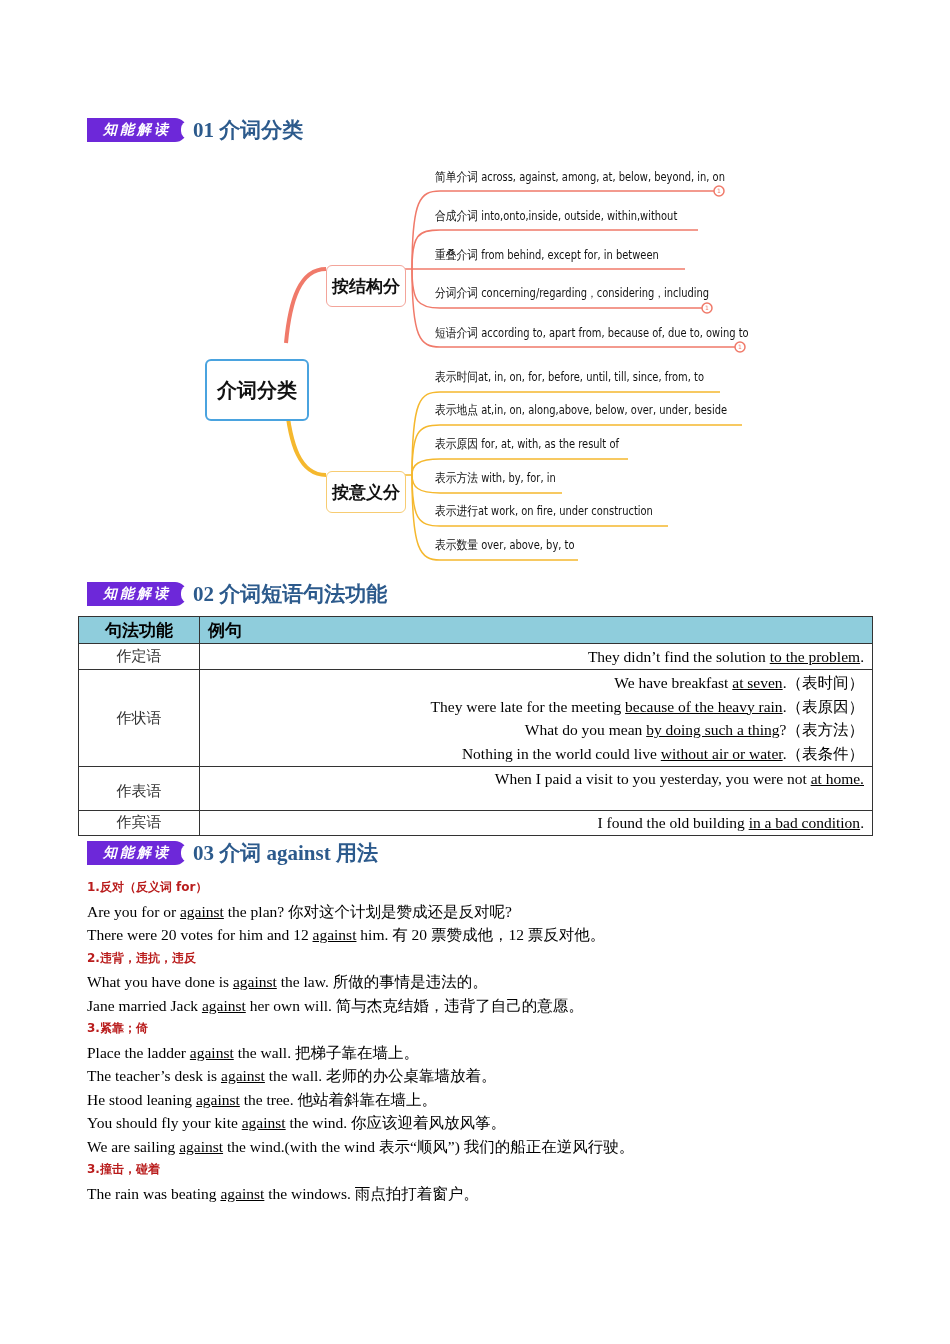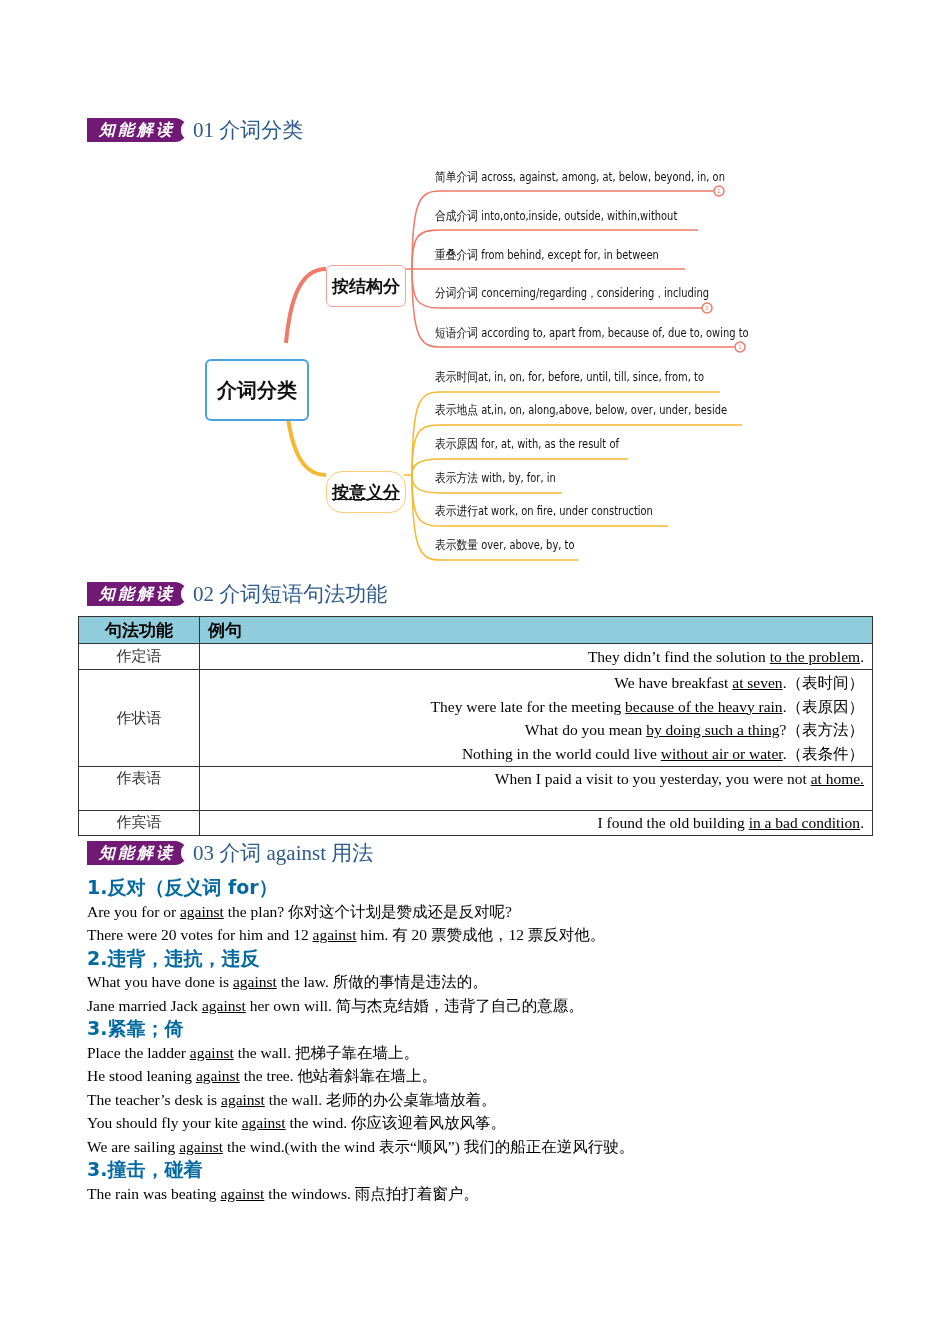--- a/index.html
+++ b/index.html
@@ -1,45 +1,45 @@
 <!DOCTYPE html>
 <html><head>
   <meta charset="utf-8">
   <style>
     html, body { margin:0; padding:0; background:#ffffff; }
     body { width:950px; height:1344px; position:relative; overflow:hidden;
       font-family:"Liberation Serif","DejaVu Serif",serif; color:#000; }
     .sec-head { position:absolute; left:87px; height:26px; display:flex; align-items:center; }
-    .badge { width:100px; height:24px; background:#701a75; color:#fff; display:flex; align-items:center;
-      justify-content:center; font-family:"DejaVu Serif",serif; font-style:italic; font-weight:bold; font-size:16px;
+    .badge { width:100px; height:24px; background:#6d28d9; color:#fff; display:flex; align-items:center;
+      justify-content:center; font-family:"DejaVu Serif",serif; font-style:italic; font-weight:bold; font-size:14px;
       letter-spacing:3px; position:relative; border-radius:0 12px 12px 0; }
     .badge::after { content:""; position:absolute; right:-2px; top:3px; width:8px; height:18px; background:#fff; border-radius:9px 0 0 9px; }
-    .sec-title { margin-left:6px; font-family:"Liberation Serif","DejaVu Serif",serif; font-weight:normal; font-size:21px; color:#2c5a8c; }
+    .sec-title { margin-left:6px; font-family:"Liberation Serif","DejaVu Serif",serif; font-weight:bold; font-size:21px; color:#2c5a8c; }
 
     
     .mm { position:absolute; left:0; top:0; width:950px; height:580px; }
     .node { position:absolute; font-family:"DejaVu Sans",sans-serif; font-weight:bold; color:#111; display:flex; align-items:center; justify-content:center; background:#fff;margin-top:16px; }
     .root { left:205px; top:343px; width:100px; height:58px; border:2px solid #4aa3df; border-radius:6px; font-size:20px;text-align:center; }
     .b1 { left:326px; top:249px; width:78px; height:40px; border:1.5px solid #f3a49a; border-radius:6px; font-size:17px; }
-    .b2 { left:326px; top:455px; width:78px; height:40px; border:1.5px solid #f7cc72; border-radius:16px; font-size:17px;text-decoration:underline; }
+    .b2 { left:326px; top:455px; width:78px; height:40px; border:1.5px solid #f7cc72; border-radius:6px; font-size:17px; }
     .leaf { position:absolute; font-family:"DejaVu Sans",sans-serif; font-size:11.5px; color:#111; white-space:nowrap; transform:scaleX(0.86); transform-origin:left center; }
     .leaf .cn { font-size:12.5px; }
 
     
     table.t { position:absolute; left:78px; top:616px; width:795px; border-collapse:collapse; font-size:15.5px; }
     table.t td, table.t th { border:1px solid #333; padding:0 8px; vertical-align:middle;text-align:right; }
     table.t th { background:#8fcddc; font-family:Liberation Sans, sans-serif; font-weight:bold; font-size:17px; height:26px; text-align:left; }
     table.t th.c1 { text-align:center; }
     table.t td.c1 { width:104px; text-align:center; font-family:"DejaVu Serif",serif; font-size:15px; color:#333; }
     .line { line-height:23.5px; }
     u { text-decoration:underline; }
 
     
     .s3 { position:absolute; left:87px; top:876px; width:820px; font-size:15.5px; }
-    .s3 .h { color:#0369a1; font-weight:bold; font-family:"DejaVu Sans",sans-serif; font-size:19px; line-height:23.5px; }
+    .s3 .h { color:#b91c1c; font-weight:bold; font-family:"DejaVu Sans",sans-serif; font-size:12px; line-height:23.5px; }
     .s3 .p { line-height:23.5px; white-space:nowrap; }
   </style>
 </head>
 <body>
 
 <div class="sec-head" style="top:117px">
   <div class="badge">知能解读</div>
   <div class="sec-title">01 介词分类</div>
 </div>
 
@@ -116,21 +116,21 @@
   <tr style="height:97px">
     <td class="c1">作状语</td>
     <td>
       <div class="line"><span>We have breakfast </span><u>at seven</u><span>.（表时间）</span></div>
       <div class="line"><span>They were late for the meeting </span><u>because of the heavy rain</u><span>.（表原因）</span></div>
       <div class="line"><span>What do you mean </span><u>by doing such a thing</u><span>?（表方法）</span></div>
       <div class="line"><span>Nothing in the world could live </span><u>without air or water</u><span>.（表条件）</span></div>
     </td>
   </tr>
   <tr style="height:44px">
-    <td class="c1" style="vertical-align:top;padding-top:2px">作表语</td>
+    <td class="c1" style="vertical-align:top;padding-top:15px">作表语</td>
     <td style="vertical-align:top">
       <div class="line"><span>When I paid a visit to you yesterday, you were not </span><u>at home.</u><span></span></div>
     </td>
   </tr>
   <tr style="height:24px">
     <td class="c1">作宾语</td>
     <td>
       <div class="line" style="white-space:pre"><span>   I found the old building </span><u>in a bad condition</u><span>.</span></div>
     </td>
   </tr>
@@ -146,21 +146,21 @@
   <div class="h">1.反对（反义词 for）</div>
   <div class="p"><span>Are you for or </span><u>against</u><span> the plan? 你对这个计划是赞成还是反对呢?</span></div>
   <div class="p"><span>There were 20 votes for him and 12 </span><u>against</u><span> him. 有 20 票赞成他，12 票反对他。</span></div>
 
   <div class="h">2.违背，违抗，违反</div>
   <div class="p"><span>What you have done is </span><u>against</u><span> the law. 所做的事情是违法的。</span></div>
   <div class="p"><span>Jane married Jack </span><u>against</u><span> her own will. 简与杰克结婚，违背了自己的意愿。</span></div>
 
   <div class="h">3.紧靠；倚</div>
   <div class="p"><span>Place the ladder </span><u>against</u><span> the wall. 把梯子靠在墙上。</span></div>
+  <div class="p"><span>The teacher’s desk is </span><u>against</u><span> the wall. 老师的办公桌靠墙放着。</span></div>
   <div class="p"><span>He stood leaning </span><u>against</u><span> the tree. 他站着斜靠在墙上。</span></div>
-  <div class="p"><span>The teacher’s desk is </span><u>against</u><span> the wall. 老师的办公桌靠墙放着。</span></div>
 
   <div class="p"><span>You should fly your kite </span><u>against</u><span> the wind. 你应该迎着风放风筝。</span></div>
   <div class="p"><span>We are sailing </span><u>against</u><span> the wind.(with the wind 表示“顺风”) 我们的船正在逆风行驶。</span></div>
 
   <div class="h">3.撞击，碰着</div>
   <div class="p"><span>The rain was beating </span><u>against</u><span> the windows. 雨点拍打着窗户。</span></div>
 </div>
 
 </body></html>

